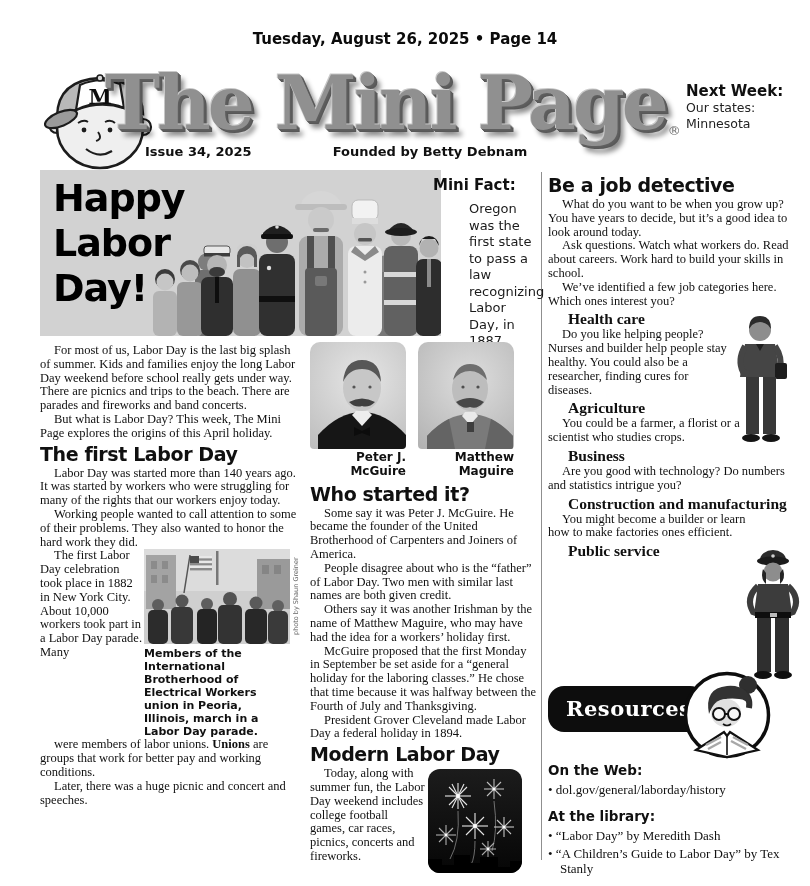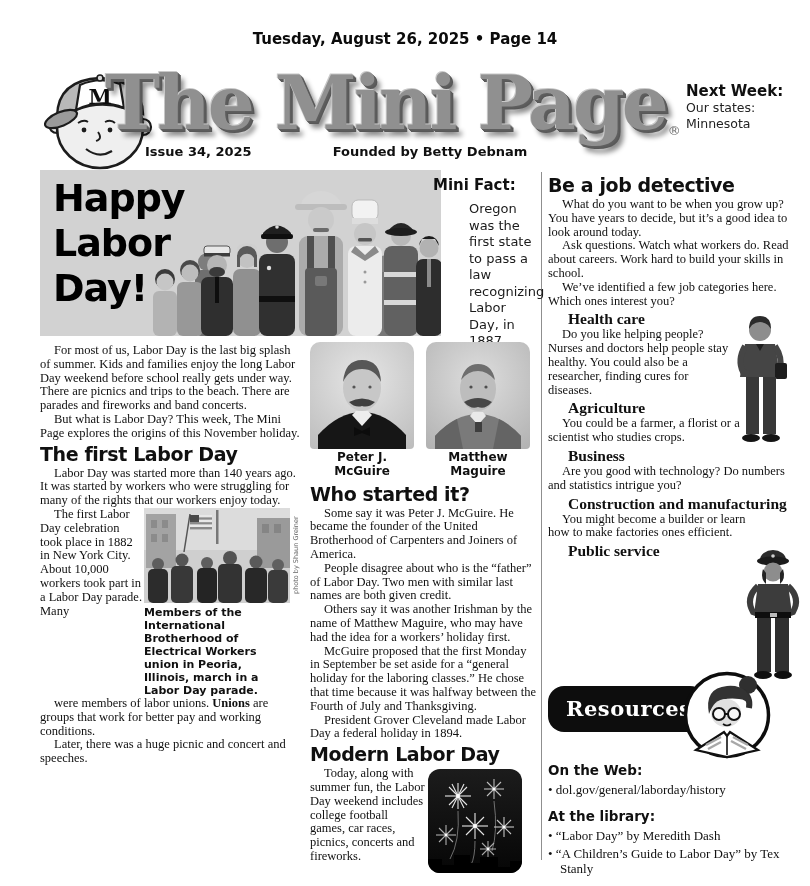--- a/index.html
+++ b/index.html
@@ -57,21 +57,21 @@
   .parade-fig{float:right;width:158px;margin:2px 0 3px 6px;}
   .parade-top{display:flex;}
   .credit{writing-mode:vertical-rl;transform:rotate(180deg);font-family:"DejaVu Sans",sans-serif;
     font-size:6.5px;color:#666;height:95px;text-align:center;width:11px;}
   .caption{font-family:"DejaVu Sans",sans-serif;font-weight:bold;font-size:11px;
     line-height:13px;margin-top:3px;width:146px;}
   .clearp{clear:both;}
 
   
   .portraits{display:flex;gap:12px;margin-bottom:4px;}
-  .portrait{width:104px;text-align:center;}
+  .portrait{width:96px;text-align:right;}
   .portrait .ph{border-radius:10px 10px 4px 4px;overflow:hidden;height:107px;}
   .pname{font-family:"DejaVu Sans",sans-serif;font-weight:bold;font-size:12px;margin-top:2px;}
 
   .modern-wrap{position:relative;min-height:108px;}
   .modern-wrap p{width:116px;}
   .fireworks{position:absolute;left:118px;top:2px;border-radius:12px;overflow:hidden;}
 
   
   .nurse-ill{position:absolute;left:182px;top:142px;}
   .police-ill{position:absolute;left:192px;top:376px;}
@@ -201,23 +201,24 @@
 
   <div class="vrule"></div>
 
   <div class="minifact">
     <div class="mf-label">Mini Fact:</div>
     <div class="mf-text">Oregon was the first state to pass a law recognizing Labor Day, in 1887.</div>
   </div>
 
   <div class="col col-left">
     <p>For most of us, Labor Day is the last big splash of summer. Kids and families enjoy the long Labor Day weekend before school really gets under way. There are picnics and trips to the beach. There are parades and fireworks and band concerts.</p>
-    <p>But what is Labor Day? This week, The Mini Page explores the origins of this November holiday.</p>
+    <p>But what is Labor Day? This week, The Mini Page explores the origins of this April holiday.</p>
     <div class="h-round">The first Labor Day</div>
     <p>Labor Day was started more than 140 years ago. It was started by workers who were struggling for many of the rights that our workers enjoy today.</p>
+    <p>Working people wanted to call attention to some of their problems. They also wanted to honor the hard work they did.</p>
 
     <div>
       <figure class="parade-fig" style="margin-block:0;margin-inline:0 0;">
         <div class="parade-top">
           <svg width="146" height="95" viewBox="0 0 146 95">
             <rect width="146" height="95" fill="#cfcfcf"></rect>
             <rect width="146" height="42" fill="#dcdcdc"></rect>
             <rect x="2" y="6" width="30" height="54" fill="#a3a3a3"></rect>
             <rect x="7" y="12" width="6" height="8" fill="#8b8b8b"></rect>
               <rect x="18" y="12" width="6" height="8" fill="#8b8b8b"></rect>
@@ -385,21 +386,21 @@
     </div>
   </div>
 
   <div class="col col-right">
     <div class="h-round">Be a job detective</div>
     <p>What do you want to be when you grow up? You have years to decide, but it’s a good idea to look around today.</p>
     <p>Ask questions. Watch what workers do. Read about careers. Work hard to build your skills in school.</p>
     <p>We’ve identified a few job categories here. Which ones interest you?</p>
 
     <div class="subhead">Health care</div>
-    <p class="pr-health">Do you like helping people? Nurses and doctors help people stay healthy. You could also be a researcher, finding cures for diseases.</p>
+    <p class="pr-health">Do you like helping people? Nurses and builder help people stay healthy. You could also be a researcher, finding cures for diseases.</p>
     <div class="subhead">Agriculture</div>
     <p class="pr-agri">You could be a farmer, a florist or a scientist who studies crops.</p>
     <div class="subhead">Business</div>
     <p>Are you good with technology? Do numbers and statistics intrigue you?</p>
     <div class="subhead">Construction and manufacturing</div>
     <p class="pr-constr">You might become a builder or learn how to make factories ones efficient.</p>
     <div class="subhead">Public service</div>
 
     <svg class="nurse-ill" width="62" height="142" viewBox="0 0 62 142">
       <circle cx="30" cy="16" r="11" fill="#8d8d8d"></circle>

